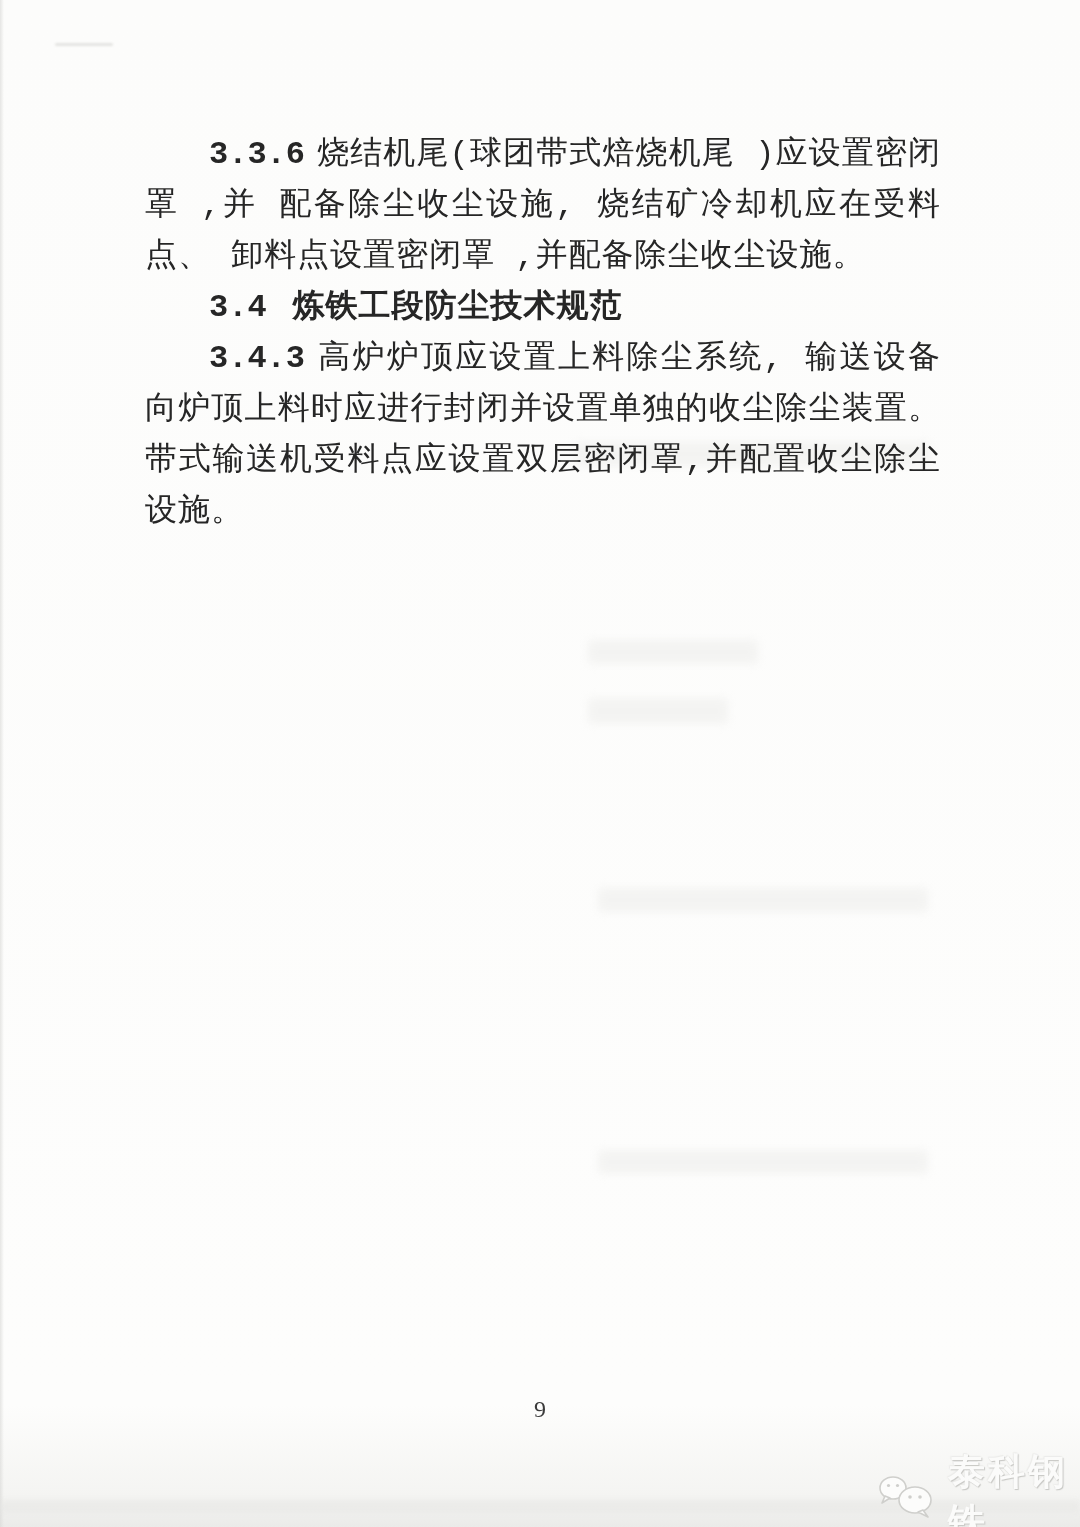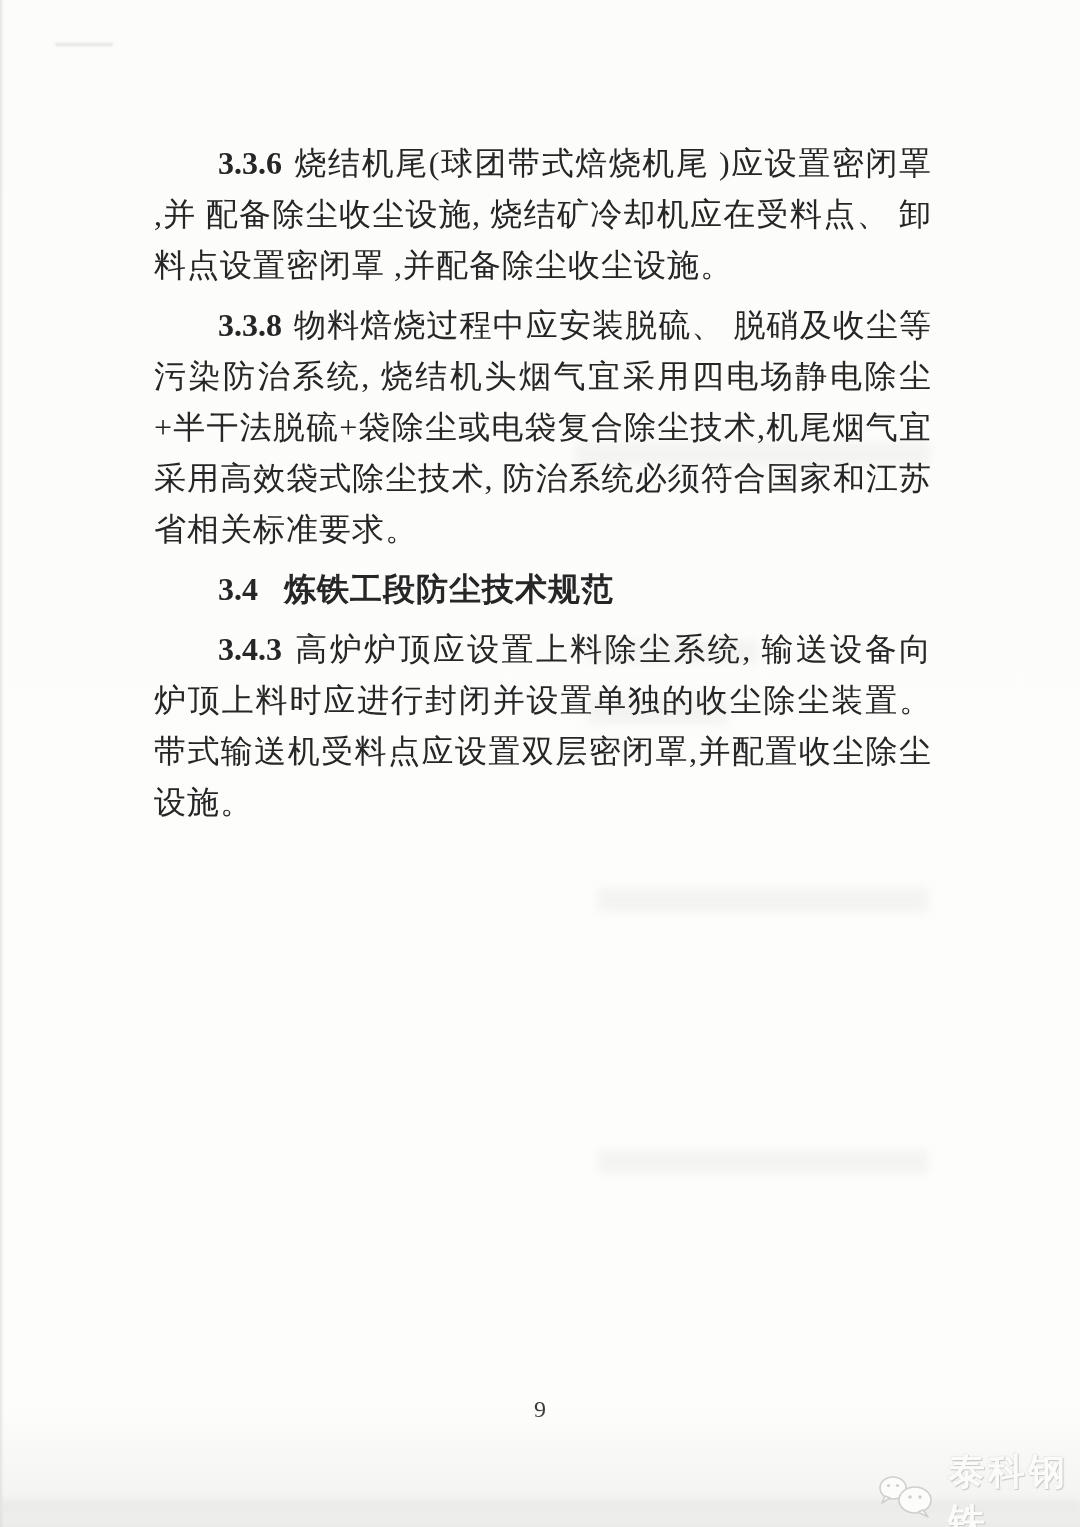--- a/index.html
+++ b/index.html
@@ -53,22 +53,23 @@
     top: 129px;
     width: 796px;
     color: #262626;
     font-size: 32px;
     line-height: 51px;
     letter-spacing: 1px;
     text-align: justify;
     text-justify: inter-ideograph;
   }
   .content p {
-    margin: 9px;
+    margin: 0;
     text-indent: 2em;
+    font-family: Liberation Mono, monospace;
   }
   .para-num {
     font-weight: bold;
     padding-right: 12px;
     letter-spacing: 0;
   }
   .section-heading {
     font-weight: bold;
     text-align: left;
   }
@@ -117,23 +118,20 @@
   <div class="ghost" style="left:598px; top:1150px; width:330px; height:24px;"></div>
   <div class="bottom-smudge"></div>
 
   <div class="content">
 
     <p>
       <span class="para-num">3.3.6</span><span>烧结机尾(球团带式焙烧机尾 )应设置密闭罩 ,并 配备除尘收尘设施, 烧结矿冷却机应在受料点、 卸料点设置密闭罩 ,并配备除尘收尘设施。</span>
     </p>
 
 
-    <p>
-      <span class="para-num">3.3.8</span><span>物料焙烧过程中应安装脱硫、 脱硝及收尘等污染防治系统, 烧结机头烟气宜采用四电场静电除尘+半干法脱硫+袋除尘或电袋复合除尘技术,机尾烟气宜采用高效袋式除尘技术, 防治系统必须符合国家和江苏省相关标准要求。</span>
-    </p>
 
     <p class="section-heading">
       <span class="para-num">3.4</span><span>炼铁工段防尘技术规范</span>
     </p>
 
 
 
     <p>
       <span class="para-num">3.4.3</span><span>高炉炉顶应设置上料除尘系统, 输送设备向炉顶上料时应进行封闭并设置单独的收尘除尘装置。 带式输送机受料点应设置双层密闭罩,并配置收尘除尘设施。</span>
     </p>

